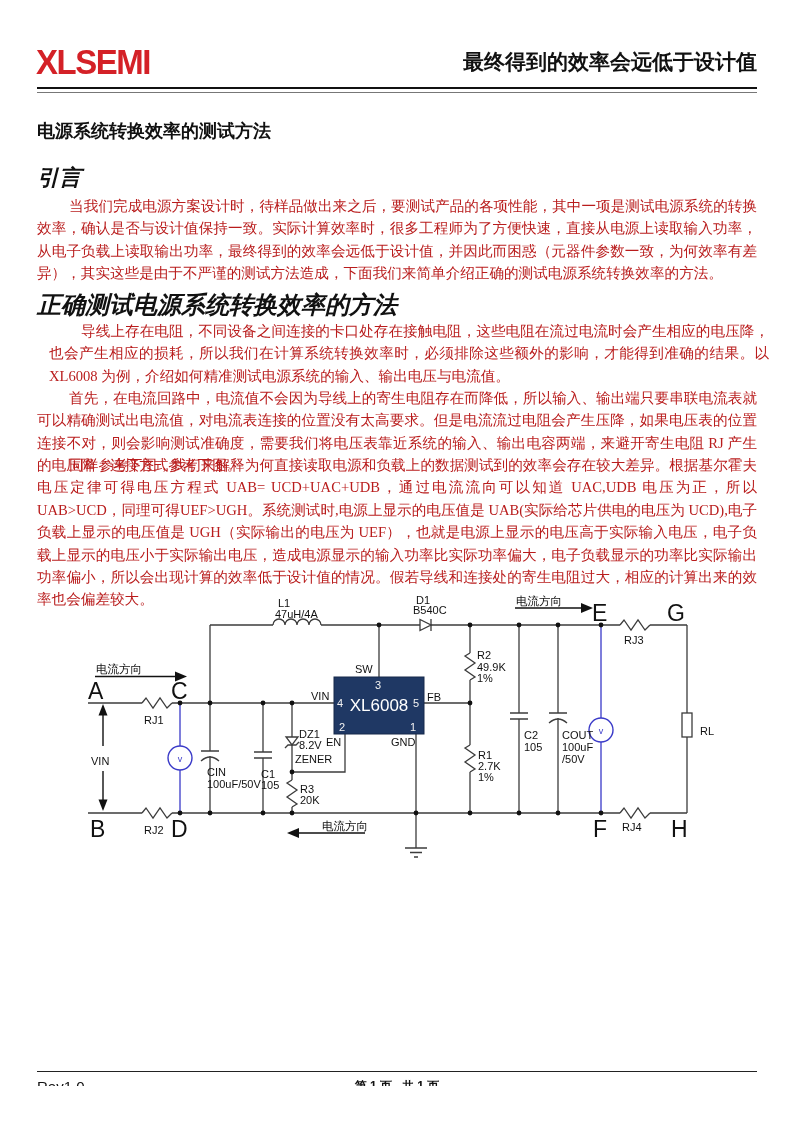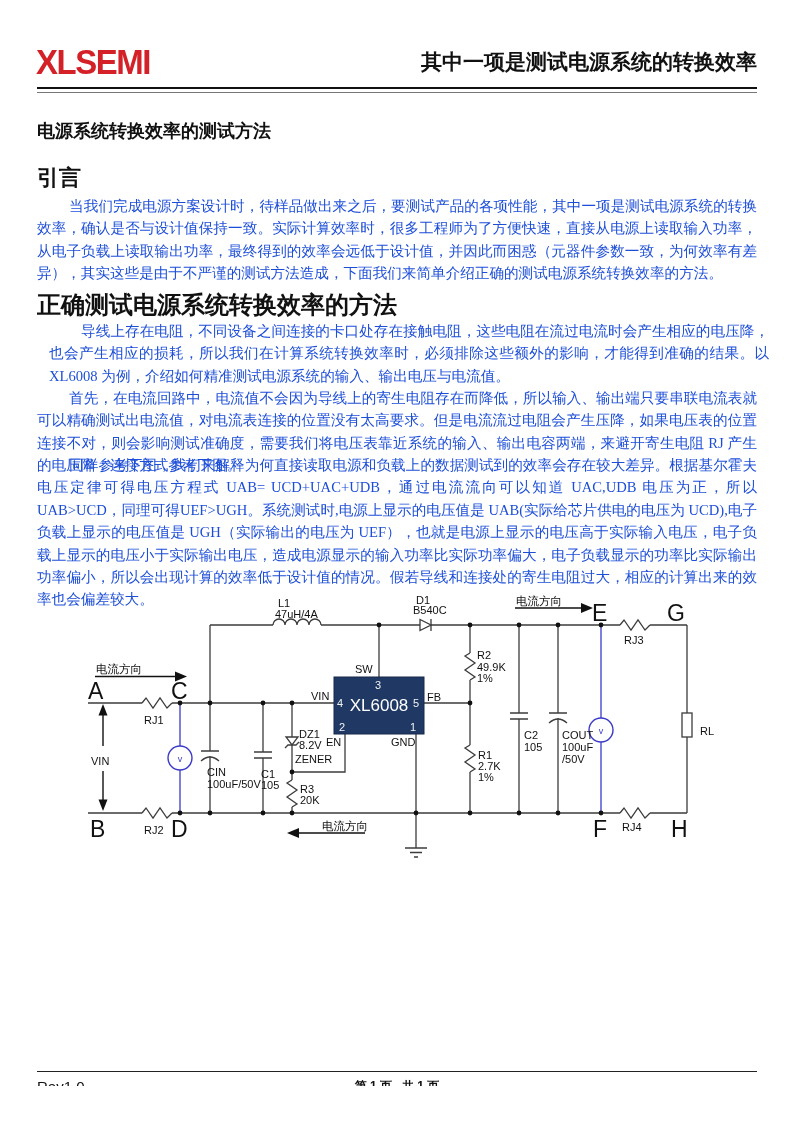--- a/index.html
+++ b/index.html
@@ -5,25 +5,25 @@
   html,body{margin:0;padding:0;background:#fff;}
   .page{position:relative;width:793px;height:1086px;background:#fff;overflow:hidden;
         font-family:"Liberation Sans",sans-serif;color:#111;}
   .abs{position:absolute;}
   .logo{left:36px;top:42px;font-size:35px;font-weight:bold;color:#d42127;
         letter-spacing:-1.5px;transform:scaleX(.94);transform-origin:left top;}
   .company{right:36px;top:48px;font-size:21px;font-weight:bold;}
   .rule1{left:37px;top:87px;width:720px;border-top:2.5px solid #111;}
   .rule2{left:37px;top:92px;width:720px;border-top:1.6px solid #777;}
   .title{left:37px;top:119px;width:720px;text-align:left;font-size:18px;font-weight:bold;}
-  .h2{left:37px;font-weight:bold;}
+  .h2{left:37px;font-weight:bold;font-style:italic;}
   .h-intro{top:163px;font-size:22px;}
   .h-method{top:289px;font-size:24px;}
   .para{left:37px;width:720px;font-family:"Liberation Serif",serif;font-size:14.6px;
-        line-height:22.4px;text-align:justify;text-indent:2.2em;color:#1d4ed8;margin:0;}
+        line-height:22.4px;text-align:justify;text-indent:2.2em;color:#b91c1c;margin:0;}
   .p1{top:195px;} .p2{top:320px;margin-left:12px;} .p3{top:387px;} .p4{top:454px;}
   .circuit{left:0;top:585px;}
   .f-line{left:37px;top:1071px;width:720px;border-top:1.6px solid #222;}
   .rev{left:37px;top:1078px;font-size:15px;font-weight:normal;}
   .pageno{left:37px;top:1078px;width:720px;text-align:center;font-size:12px;font-weight:bold;}
   
   .w{stroke:#3c3c3c;stroke-width:1.3;fill:none;}
   .bw{stroke:#3a3ac8;stroke-width:1.3;fill:none;}
   .dot{fill:#111;stroke:none;}
   .ah{fill:#111;stroke:none;}
@@ -34,21 +34,21 @@
   .pinw{font:11px "Liberation Sans",sans-serif;fill:#f2f2f2;}
   .chipname{font:17px "Liberation Sans",sans-serif;fill:#fff;text-anchor:middle;}
   .mv{font:9px "Liberation Sans",sans-serif;fill:#3a3ac8;text-anchor:middle;}
 </style>
 </head>
 <body>
 
 <div class="page">
 
   <div class="abs logo">XLSEMI</div>
-  <div class="abs company">其中一项是测试电源系统的转换效率</div>
+  <div class="abs company">最终得到的效率会远低于设计值</div>
   <div class="abs rule1"></div>
   <div class="abs rule2"></div>
 
   <div class="abs title">电源系统转换效率的测试方法</div>
 
   <div class="abs h2 h-intro">引言</div>
   <p class="abs para p1">当我们完成电源方案设计时，待样品做出来之后，要测试产品的各项性能，其中一项是测试电源系统的转换效率，确认是否与设计值保持一致。实际计算效率时，很多工程师为了方便快速，直接从电源上读取输入功率，从电子负载上读取输出功率，最终得到的效率会远低于设计值，并因此而困惑（元器件参数一致，为何效率有差异），其实这些是由于不严谨的测试方法造成，下面我们来简单介绍正确的测试电源系统转换效率的方法。</p>
 
   <div class="abs h2 h-method">正确测试电源系统转换效率的方法</div>
   <p class="abs para p2">导线上存在电阻，不同设备之间连接的卡口处存在接触电阻，这些电阻在流过电流时会产生相应的电压降，也会产生相应的损耗，所以我们在计算系统转换效率时，必须排除这些额外的影响，才能得到准确的结果。以 XL6008 为例，介绍如何精准测试电源系统的输入、输出电压与电流值。</p>

